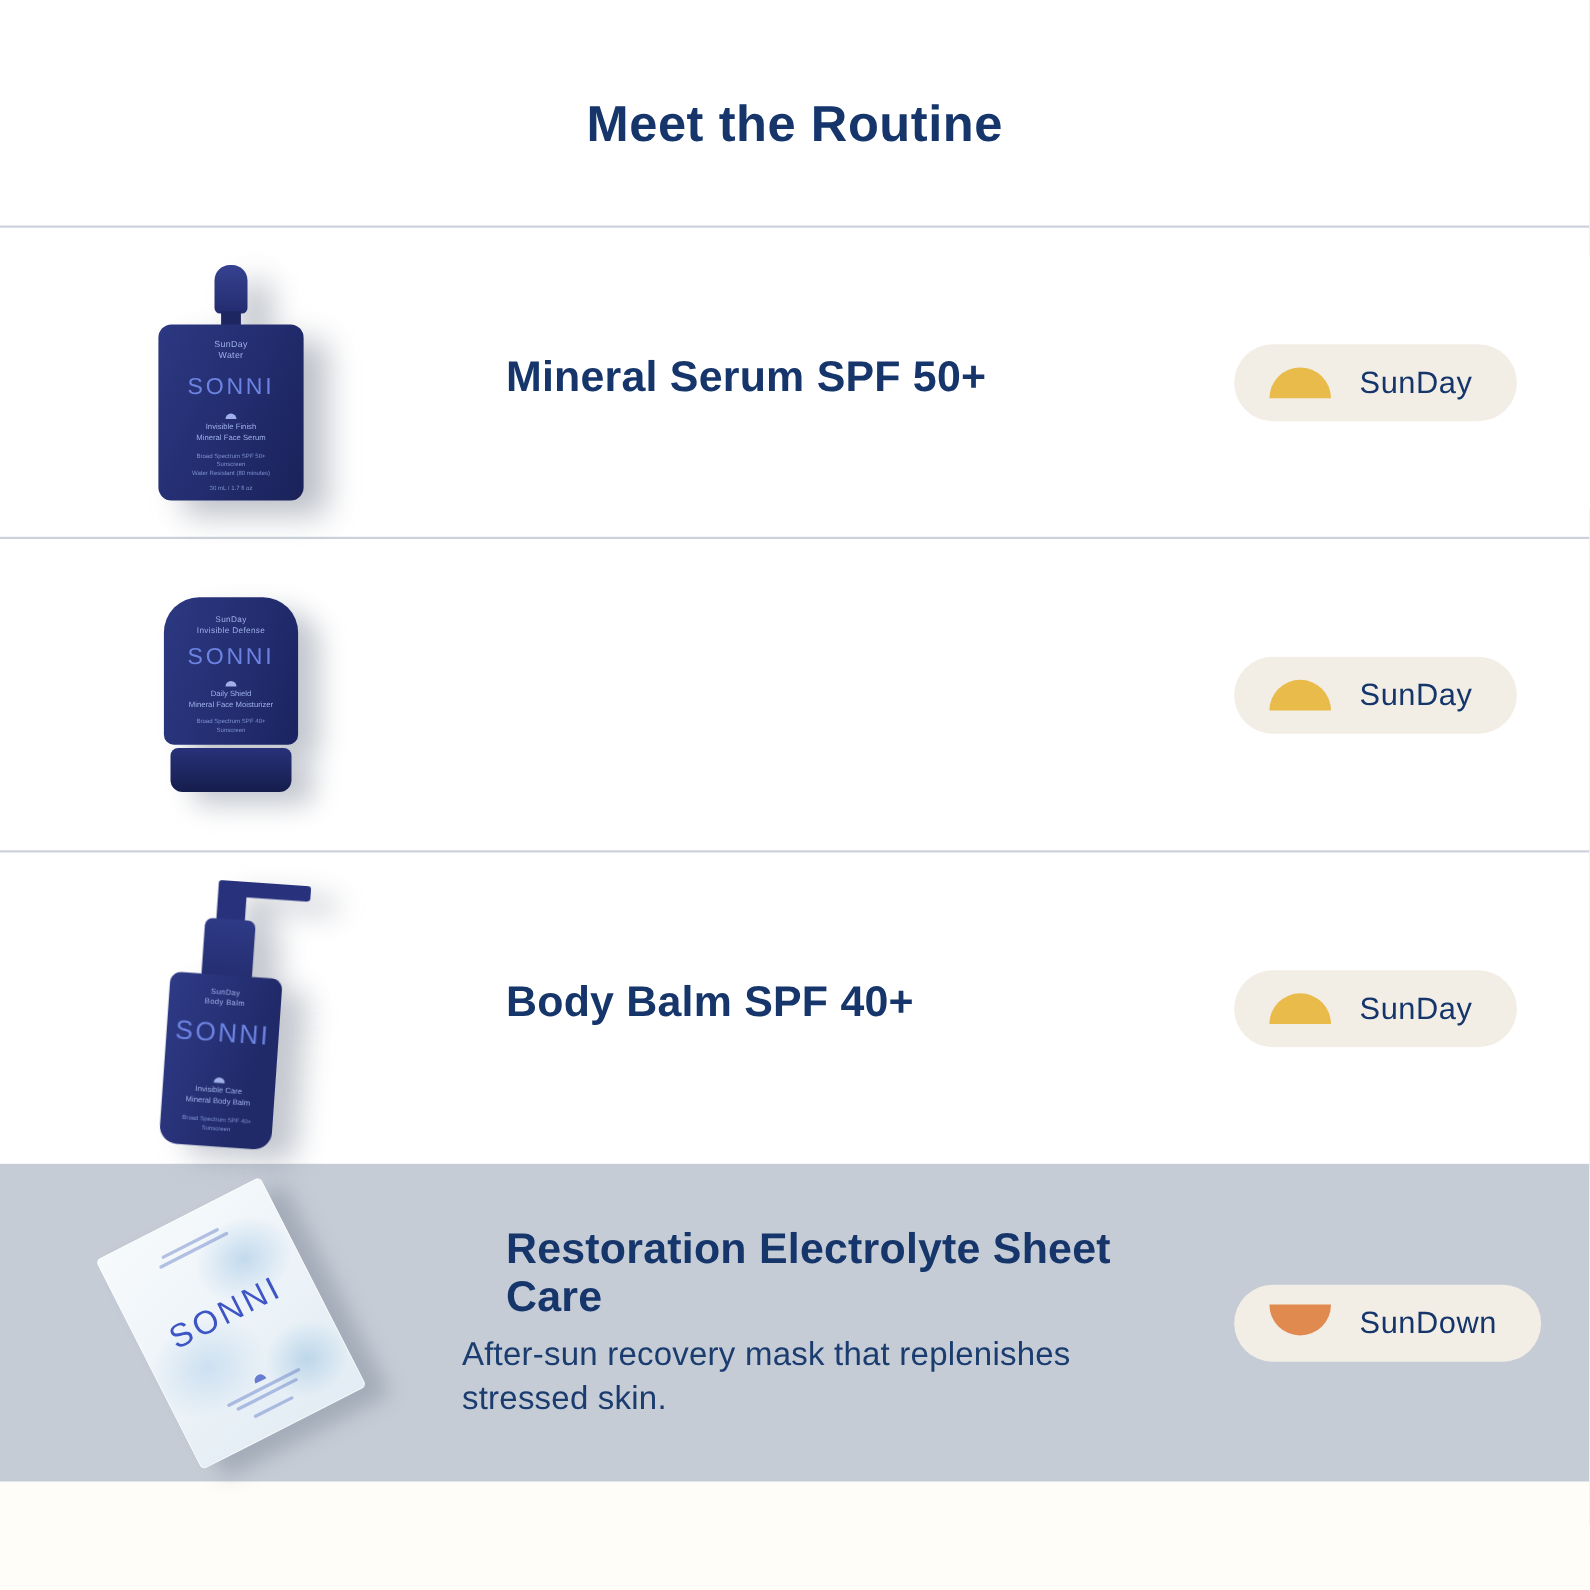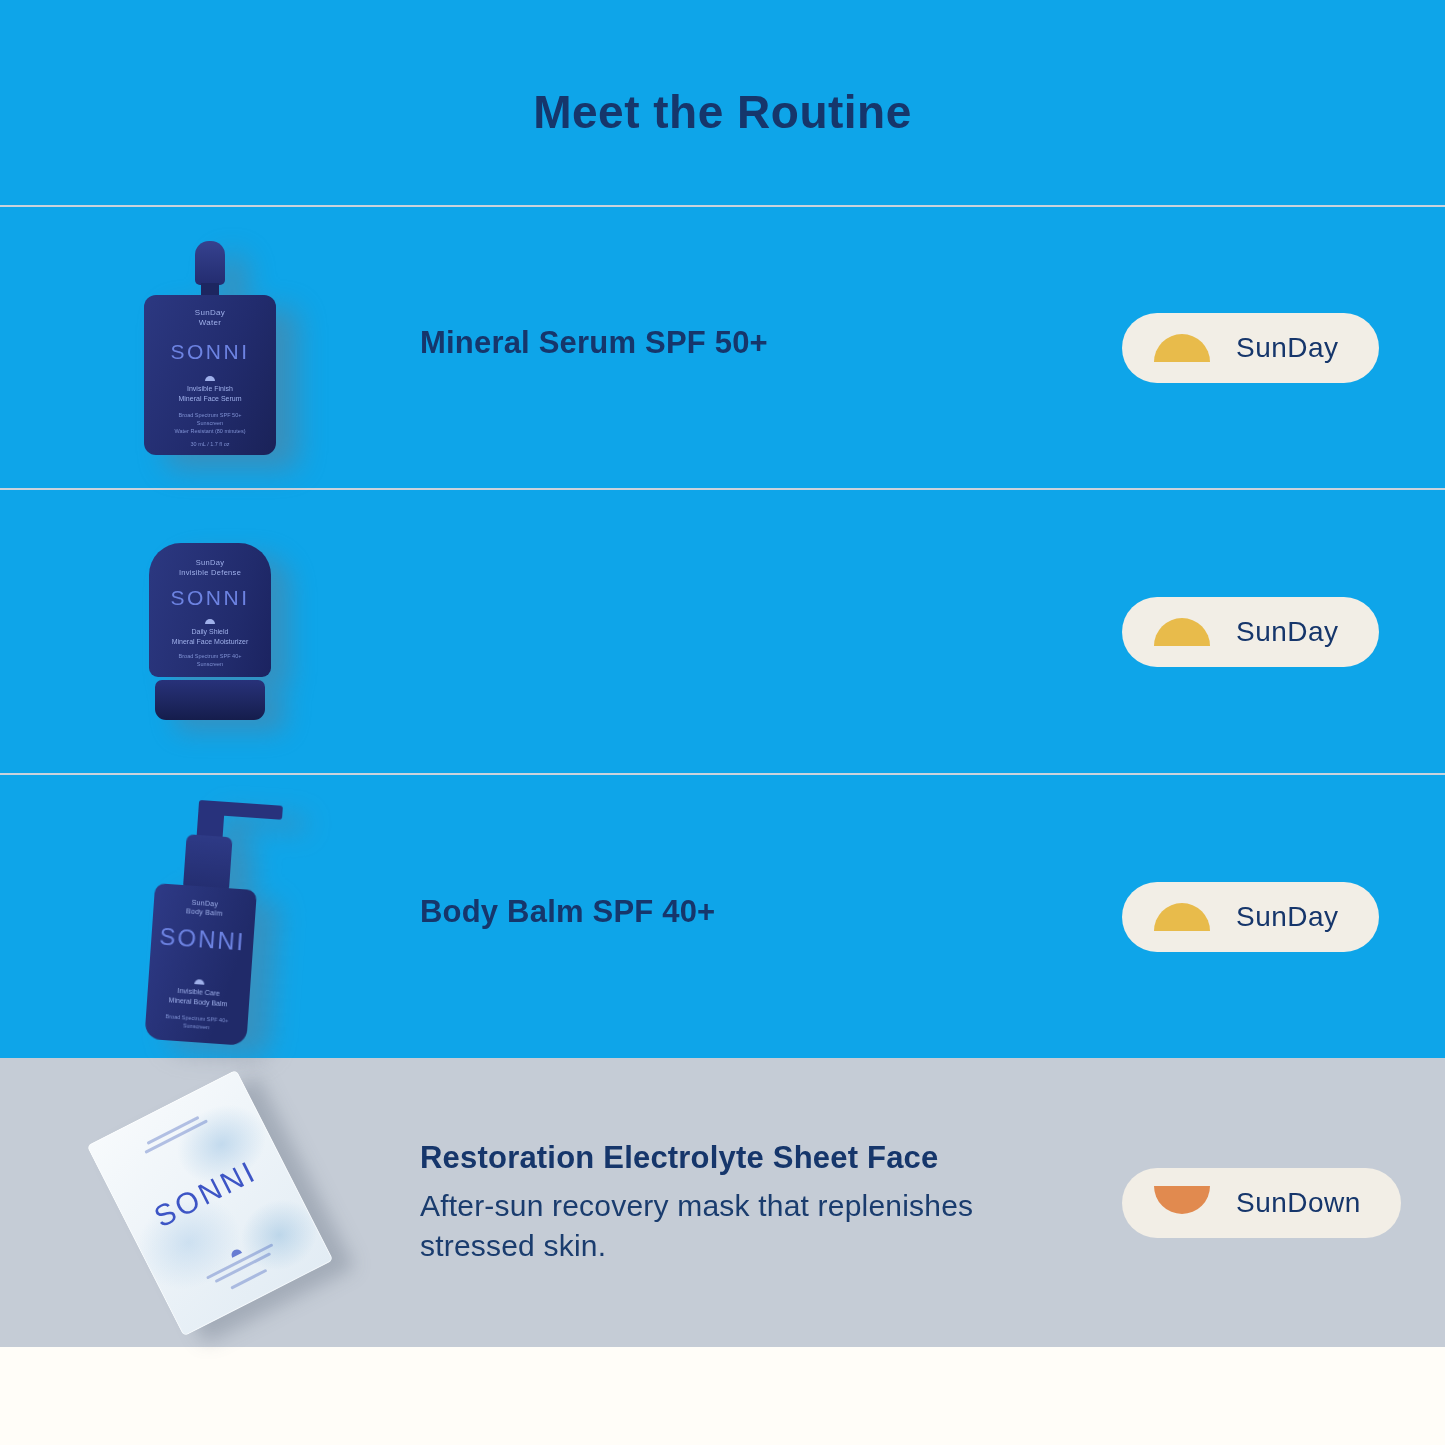--- a/index.html
+++ b/index.html
@@ -1,19 +1,19 @@
 <!DOCTYPE html>
 <html><head>
 <meta charset="utf-8">
 <style>
   * { margin:0; padding:0; box-sizing:border-box; }
   html,body { background:#e9e9e9; }
   .page {
     width:1445px; height:1445px; margin:0 auto;
-    background:#0ea5e9;
+    background:#ffffff;
     font-family:"Liberation Sans", sans-serif;
     color:#16366B;
     display:flex; flex-direction:column;
     overflow:hidden;
   }
   
   .header {
     height:207px; flex:none;
     display:flex; align-items:center; justify-content:center;
     border-bottom:2px solid #CBD2DB;
@@ -26,21 +26,21 @@
   .row-1 { height:283px; border-bottom:2px solid #CBD2DB; }
   .row-2 { height:285px; border-bottom:2px solid #CBD2DB; }
   .row-3 { height:283px; }
   .row-4 { height:289px; background:#C5CCD6; }
   .footer { flex:1; background:#FFFDF8; }
 
   .product-col { width:420px; flex:none; display:flex; justify-content:center; align-items:center; }
   .text-col   { width:680px; flex:none; padding-right:30px; }
   .badge-col  { flex:1; display:flex; justify-content:flex-start; padding-left:22px; }
 
-  .prod-title { font-size:31px; font-weight:700; color:#16366B; margin-bottom:10px; letter-spacing:0.2px; }
+  .prod-title { font-size:39px; font-weight:700; color:#16366B; margin-bottom:10px; letter-spacing:0.2px;margin-left:40px; }
   .prod-desc  { font-size:30px; font-weight:400; color:#1A3C6E; line-height:1.33; letter-spacing:0.2px; }
 
   
   .pill {
     display:inline-flex; align-items:center; gap:26px;
     height:70px; border-radius:35px; background:#F2EEE6;
     padding:0 40px 0 32px;
   }
   .sun { width:56px; height:28px; flex:none; }
   .sunrise { background:#E8BB4B; border-radius:56px 56px 0 0; }
@@ -239,21 +239,21 @@
         <div class="brand-mask">SONNI</div>
         <div class="mini-sun-mask"></div>
         <div class="bottom-lines">
           <div class="tiny-line" style="width:74px"></div>
           <div class="tiny-line" style="width:62px"></div>
           <div class="tiny-line" style="width:40px; margin-top:6px"></div>
         </div>
       </div>
     </div>
     <div class="text-col">
-      <h3 class="prod-title">Restoration Electrolyte Sheet Face</h3>
+      <h3 class="prod-title">Restoration Electrolyte Sheet Care</h3>
       <p class="prod-desc">After-sun recovery mask that replenishes stressed skin.</p>
     </div>
     <div class="badge-col">
       <div class="pill">
         <span class="sun sunset"></span>
         <span class="pill-label">SunDown</span>
       </div>
     </div>
   </section>
 

